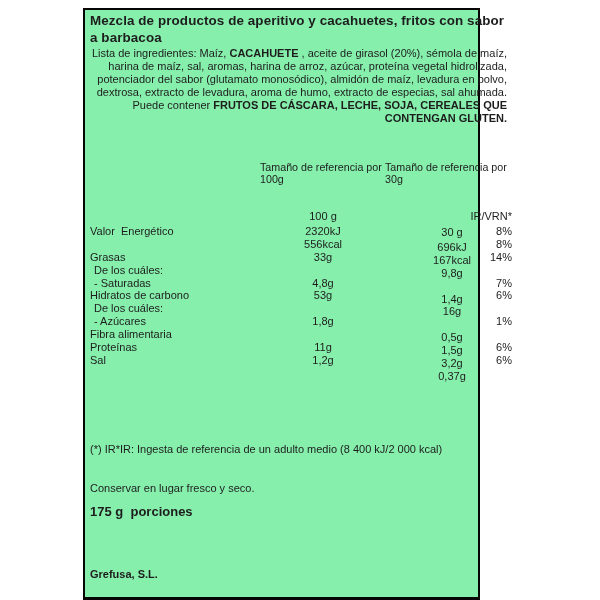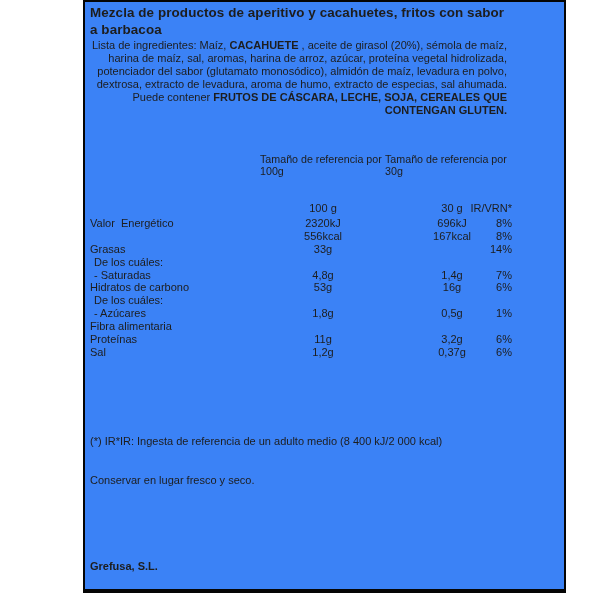--- a/index.html
+++ b/index.html
@@ -2,22 +2,22 @@
 <html><head>
 <meta charset="utf-8">
 <style>
   * { margin:0; padding:0; box-sizing:border-box; }
   html,body { width:600px; height:600px; background:#ffffff; overflow:hidden; }
   body { font-family:"Liberation Sans","DejaVu Sans",sans-serif; color:#1d1d1d; }
 
   .canvas { position:relative; width:600px; height:600px; background:#ffffff; }
 
   .label-box {
-    position:absolute; left:83px; top:0; width:483px; height:593px;
-    background:#3b82f6;
+    position:absolute; left:83px; top:8px; width:397px; height:593px;
+    background:#86efac;
     border:2px solid #050505; border-bottom-width:4px;
   }
 
   .title {
     position:absolute; top:2px; left:5px; width:421px;
     font-size:13.4px; font-weight:bold; line-height:17px;
     letter-spacing:0.1px;
   }
 
   .ingredients {
@@ -30,21 +30,21 @@
   .col-head { position:absolute; top:0; text-align:left; }
   .col-head-1 { left:175px; width:125px; }
   .col-head-2 { left:300px; width:128px; }
   .col-head-title { white-space:nowrap; line-height:12px; }
   .col-head-sub { line-height:12px; }
 
   .nrow { position:relative; height:12.9px; line-height:12.9px; font-size:11px; width:429px; }
   .c-label { position:absolute; left:5px; white-space:pre; }
   .c-label.indent { left:9px; }
   .c-v100 { position:absolute; left:178px; width:120px; text-align:center; }
-  .c-v30  { position:absolute; left:307px; width:120px; text-align:center; }
+  .c-v30  { position:absolute; left:307px; width:120px; text-align:center;margin-top:16px; }
   .c-pct  { position:absolute; left:382px; width:45px; text-align:right; }
 
   .unit-row { position:absolute; top:200px; left:0; }
   .rows { position:absolute; top:215px; left:0; width:429px; }
 
   .note {
     position:absolute; top:433px; left:5px; width:420px;
     font-size:11px; line-height:13px;
   }
   .storage {
@@ -100,20 +100,21 @@
   <div class="nrow">
     <span class="c-label"></span>
     <span class="c-v100">556kcal</span>
     <span class="c-v30">167kcal</span>
     <span class="c-pct">8%</span>
   </div>
 
   <div class="nrow">
     <span class="c-label">Grasas</span>
     <span class="c-v100">33g</span>
+    <span class="c-v30">9,8g</span>
     <span class="c-pct">14%</span>
   </div>
 
   <div class="nrow">
     <span class="c-label indent">De los cuáles:</span>
     <span class="c-v100"></span>
     <span class="c-v30"></span>
     <span class="c-pct"></span>
   </div>
 
@@ -140,20 +141,21 @@
 
   <div class="nrow">
     <span class="c-label indent">- Azúcares</span>
     <span class="c-v100">1,8g</span>
     <span class="c-v30">0,5g</span>
     <span class="c-pct">1%</span>
   </div>
 
   <div class="nrow">
     <span class="c-label">Fibra alimentaria</span>
+    <span class="c-v30">1,5g</span>
     <span class="c-pct"></span>
   </div>
 
   <div class="nrow">
     <span class="c-label">Proteínas</span>
     <span class="c-v100">11g</span>
     <span class="c-v30">3,2g</span>
     <span class="c-pct">6%</span>
   </div>
 
@@ -162,20 +164,21 @@
     <span class="c-v100">1,2g</span>
     <span class="c-v30">0,37g</span>
     <span class="c-pct">6%</span>
   </div>
 </div>
 
     <p class="note">(*) IR*IR: Ingesta de referencia de un adulto medio (8 400 kJ/2 000 kcal)</p>
 
     <p class="storage">Conservar en lugar fresco y seco.</p>
 
+    <p class="portions">175 g  porciones</p>
 
     <div class="company">
       <div class="company-name">Grefusa, S.L.</div>
       
       
     </div>
 
   </div>
 </div>
 

